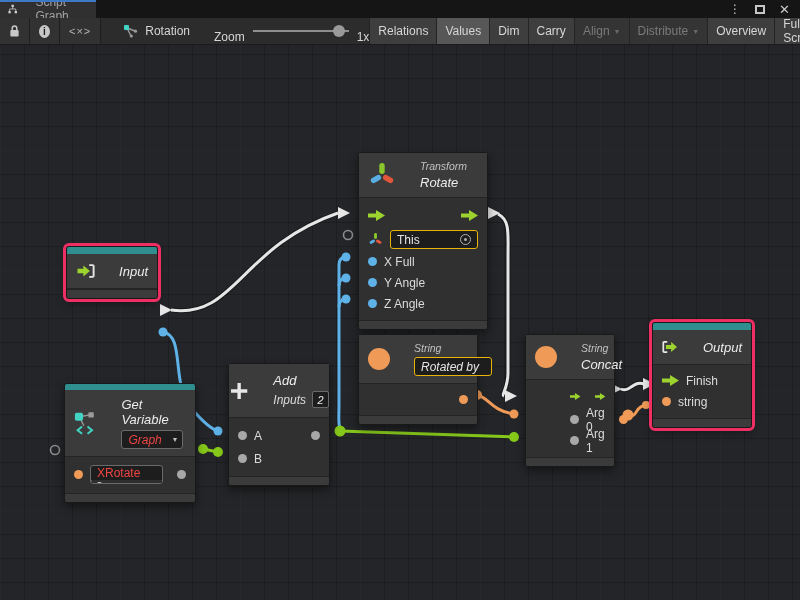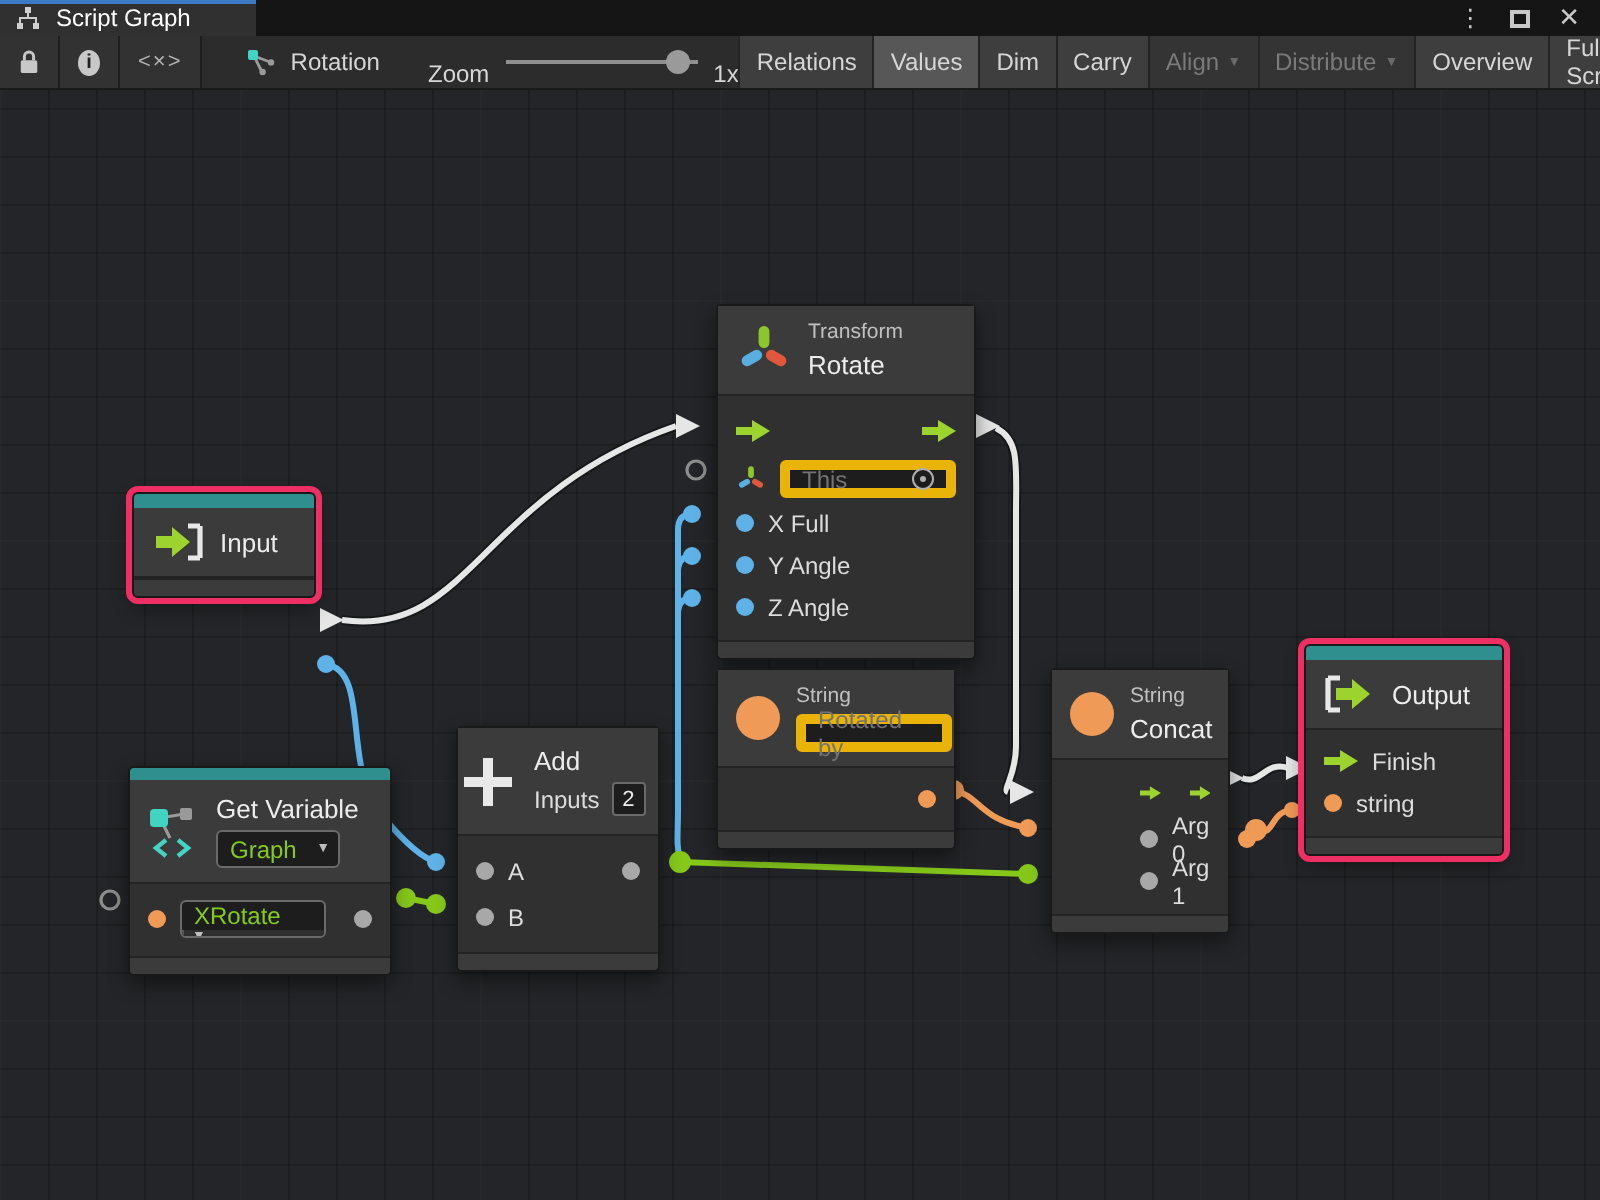--- a/index.html
+++ b/index.html
@@ -2,21 +2,21 @@
 <html style="--control-white: #e6e6e6; --control-green: #9cd32e; --value-blue: #5fb2e8; --value-green: #86c81a; --string-orange: #ef9a57; --object-gray: #a8a8a8; --selection-pink: #ed2f63; --event-teal: #2f8f8f; --focus-blue: #3e79c6;"><head>
 <meta charset="utf-8">
 <style>
   * { margin:0; padding:0; box-sizing:border-box; }
   html,body { background:#111; }
   body { font-family:"Liberation Sans","DejaVu Sans",sans-serif; }
   #window { position:relative; width:800px; height:600px; overflow:hidden; background:#232528; user-select:none; }
 
   
   .tabbar { position:absolute; top:0; left:0; width:800px; height:18px; background:#151515; display:flex; align-items:stretch; }
-  .tab { position:relative; width:128px; background:#303030; display:flex; align-items:center; gap:8px; padding:0 8px; color:#ffffff; font-size:12px; }
+  .tab { position:relative; width:96px; background:#303030; display:flex; align-items:center; gap:18px; padding:0 8px; color:#a3a3a3; font-size:12px; }
   .tab-accent { position:absolute; top:0; left:0; right:0; height:2px; background:var(--focus-blue); }
   .win-controls { margin-left:auto; display:flex; align-items:center; gap:14px; padding-right:10px; color:#c8c8c8; font-size:13px; }
   .win-controls .menu-dots { font-size:12px; letter-spacing:0; }
   .maxbox { display:inline-block; width:10px; height:9px; border:2px solid #c8c8c8; }
 
   
   .toolbar { position:absolute; top:18px; left:0; width:800px; height:27px; background:#2c2c2c; border-bottom:1px solid #1a1a1a; display:flex; align-items:stretch; font-size:12px; color:#d6d6d6; }
   .tbtn { display:flex; align-items:center; justify-content:center; background:#323232; border-right:1px solid #1e1e1e; padding:0 9px; cursor:default; }
   .tbtn.icon-btn { width:30px; }
   .tbtn.code-btn { width:58px; color:#b5b5b5; font-size:11px; letter-spacing:1px; }
@@ -52,36 +52,36 @@
   .cap { fill:var(--control-white); }
   .ep-blue { fill:var(--value-blue); }
   .ep-green { fill:var(--value-green); }
   .ep-orange { fill:var(--string-orange); }
   .hollow { fill:none; stroke:#8d8d8d; stroke-width:1.6; }
 
   
   .node { position:absolute; background:#303030; border:1px solid #191919; border-radius:3px; box-shadow:0 4px 10px rgba(0,0,0,0.45); color:#dcdcdc; font-size:12px; }
   .node.selected { outline:3px solid var(--selection-pink); }
   .teal-strip { height:7px; background:var(--event-teal); border-radius:2px 2px 0 0; }
-  .nhead { background:#3b3b3b; display:flex; align-items:center; gap:8px; padding:7px 9px; border-bottom:1px solid #242424; }
+  .nhead { background:#3b3b3b; display:flex; align-items:center; gap:24px; padding:7px 9px; border-bottom:1px solid #242424;font-style:italic; }
   .nhead .col { display:flex; flex-direction:column; gap:3px; }
   .ntitle { font-size:13px; color:#ececec; }
   .ncat { font-size:10.5px; color:#c0c0c0; }
   .nfoot { height:9px; background:#3b3b3b; border-top:1px solid #242424; border-radius:0 0 2px 2px; }
   .row { height:21px; display:flex; align-items:center; gap:7px; padding:0 9px; }
   .row.tall { height:25px; }
   .row .spacer { flex:1; }
   .dot { width:9px; height:9px; border-radius:50%; flex:none; }
   .dot.blue { background:var(--value-blue); }
   .dot.orange { background:var(--string-orange); }
   .dot.gray { background:#a8a8a8; }
   .bigdot { width:22px; height:22px; border-radius:50%; background:var(--string-orange); flex:none; }
-  .field { display:flex; align-items:center; background:#1d1d1d; border:5px solid #eab308; border-radius:3px; color:#737373; font-size:12px; padding:1px 6px; height:19px; }
+  .field { display:flex; align-items:center; background:#1d1d1d; border:1px solid #eab308; border-radius:3px; color:#e5e5e5; font-size:12px; padding:1px 6px; height:19px; }
   .combo { display:flex; align-items:stretch; height:19px; border:1px solid #6a6a6a; border-radius:3px; overflow:hidden; background:#1d1d1d; }
-  .combo .cfield { display:flex; align-items:center; padding:0 6px; color:#84cc16;text-align:right; }
+  .combo .cfield { display:flex; align-items:center; padding:0 6px; color:#ef4444;text-align:right; }
   .combo .cbtn { display:flex; align-items:center; padding:0 4px; border-left:1px solid #555; background:#2e2e2e; }
   .minibox { display:flex; align-items:center; justify-content:center; width:17px; height:17px; background:#1d1d1d; border:1px solid #6a6a6a; border-radius:2px; color:#ececec; font-size:11px; }
   .target { position:relative; width:11px; height:11px; border:1.4px solid #b0b0b0; border-radius:50%; flex:none; }
   .target::after { content:""; position:absolute; top:50%; left:50%; width:3px; height:3px; margin:-1.5px 0 0 -1.5px; border-radius:50%; background:#b0b0b0; }
   .dd8 { font-size:7px; color:#bdbdbd; }
 </style>
 </head>
 <body>
 
 <div id="window">

